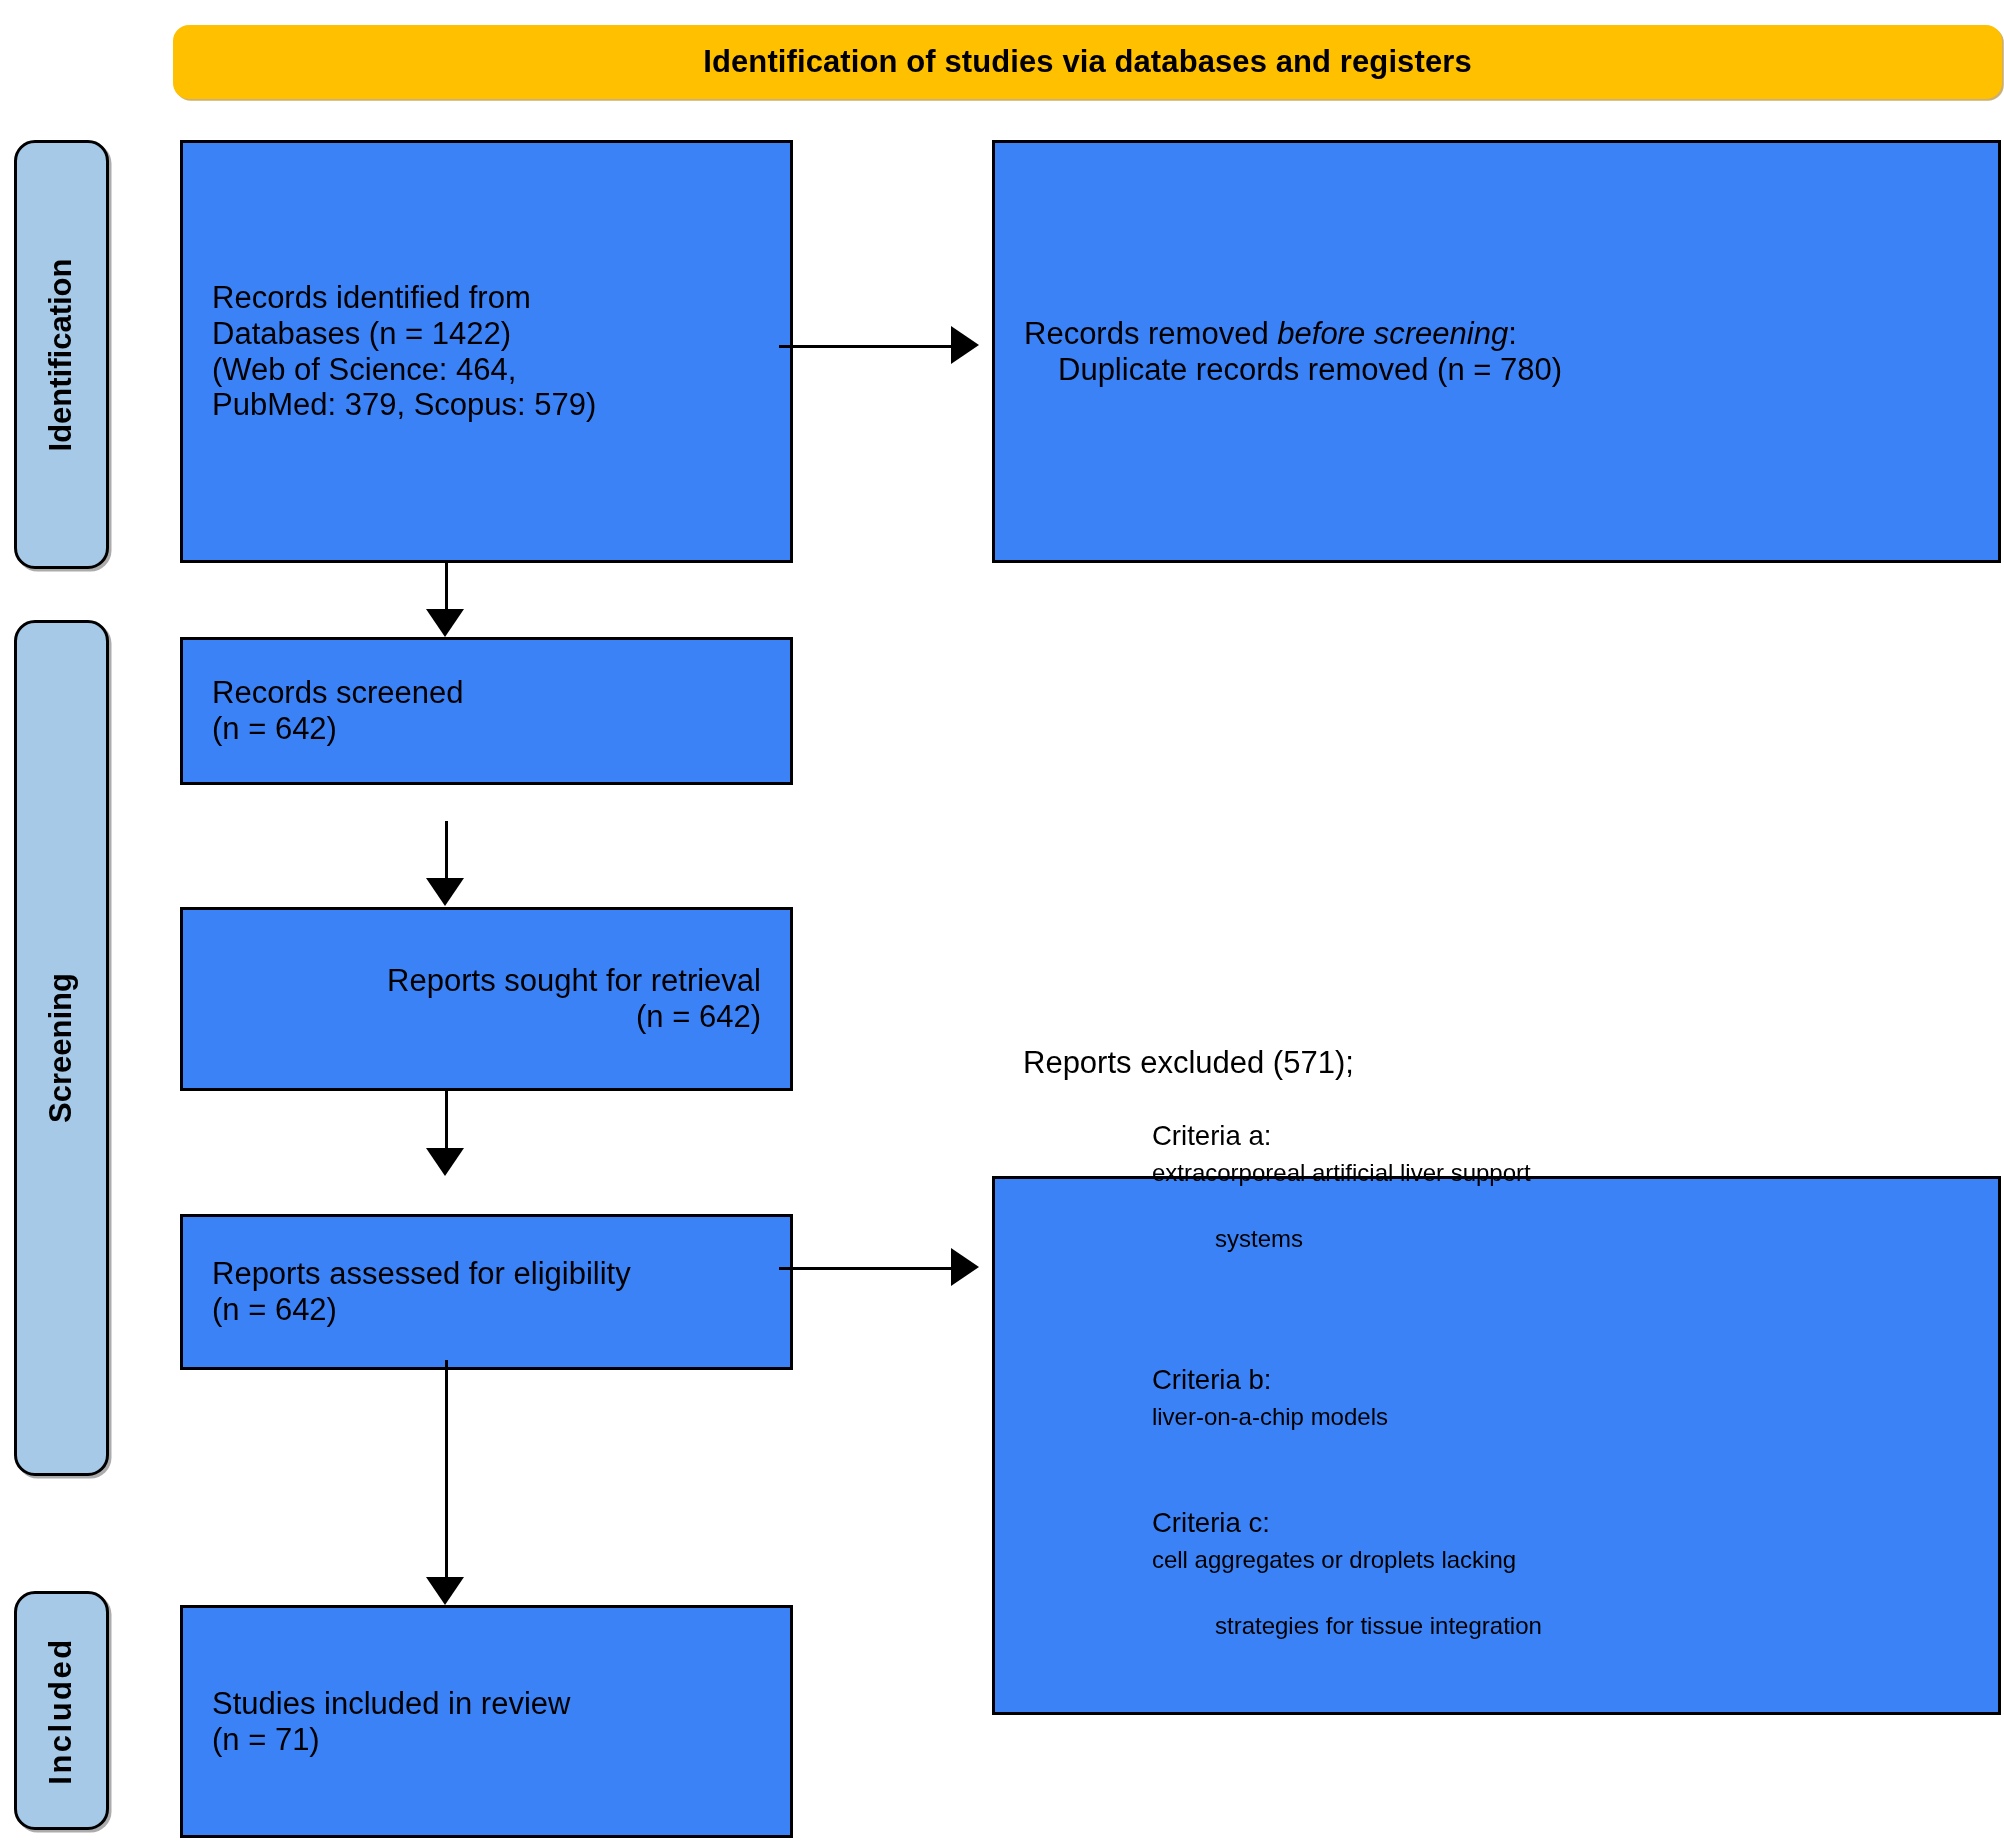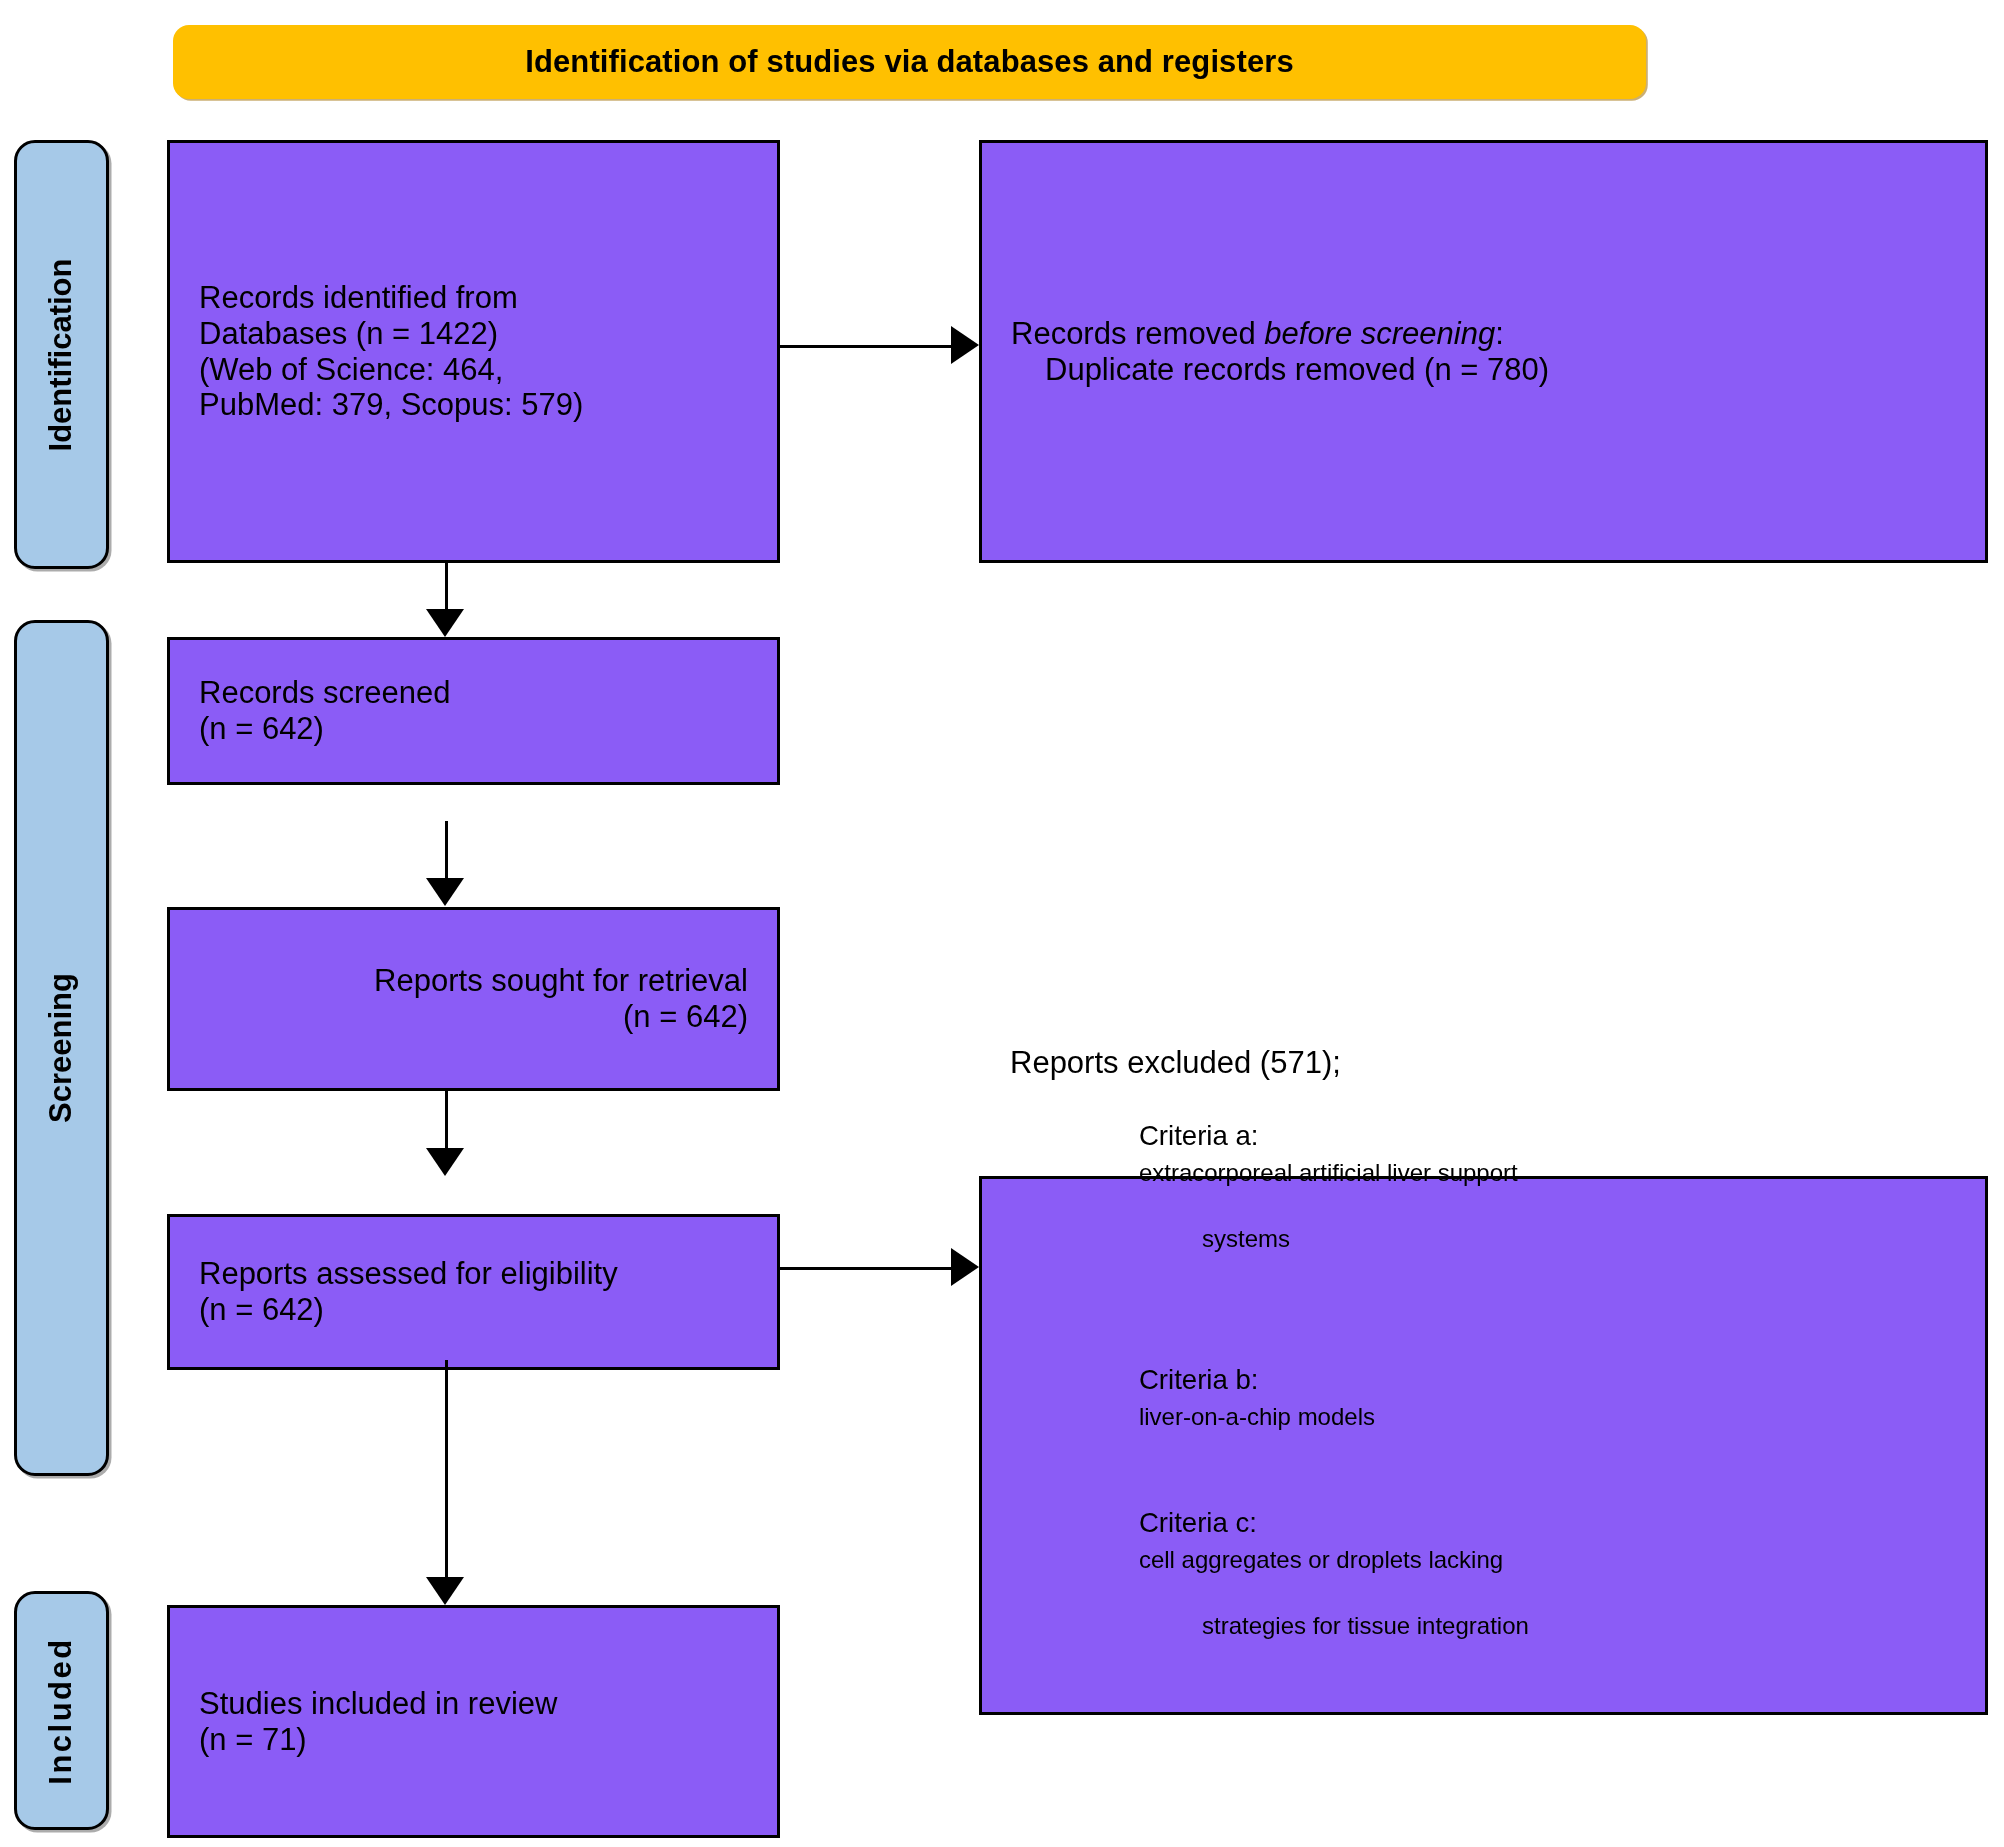--- a/index.html
+++ b/index.html
@@ -5,21 +5,21 @@
   html,body{margin:0;padding:0;background:#ffffff;}
   body{
     width:2005px;height:1848px;position:relative;overflow:hidden;
     font-family:"Liberation Sans", sans-serif;color:#000;
   }
   #canvas{position:absolute;left:0;top:0;width:2005px;height:1848px;}
 
   
   .banner{
     position:absolute;
-    left:173px;top:24.5px;width:1473px;height:74px;
+    left:173px;top:24.5px;width:1829px;height:74px;
     background:#FFC000;
     border-radius:16px;
     box-shadow:1.8px 1.8px 0 0 rgba(160,110,0,.55);
     display:flex;align-items:center;justify-content:center;
   }
   .banner-text{
     font-size:31px;font-weight:bold;letter-spacing:0.1px;color:#000;
     font-family:"Liberation Sans", sans-serif;
   }
 
@@ -39,24 +39,24 @@
     font-family:"Liberation Sans", sans-serif;
   }
   #stage-identification{top:140px;height:423px;}
   #stage-screening{top:620px;height:850px;}
   #stage-included{top:1591px;height:233px;}
   #stage-included span{letter-spacing:2.5px;}
 
   
   .box{
     position:absolute;
-    background:#8b5cf6;
+    background:#3b82f6;
     border:3.7px solid #000;
     box-sizing:border-box;
-    display:flex;align-items:center;
+    display:flex;align-items:center;margin-left:13px;
   }
   .box .inner{
     padding:0 29px;width:100%;box-sizing:border-box;
   }
   .box p{
     margin:0;
     font-size:31px;line-height:1.16;
     font-family:"Liberation Sans", sans-serif;
     white-space:pre-wrap;
   }

